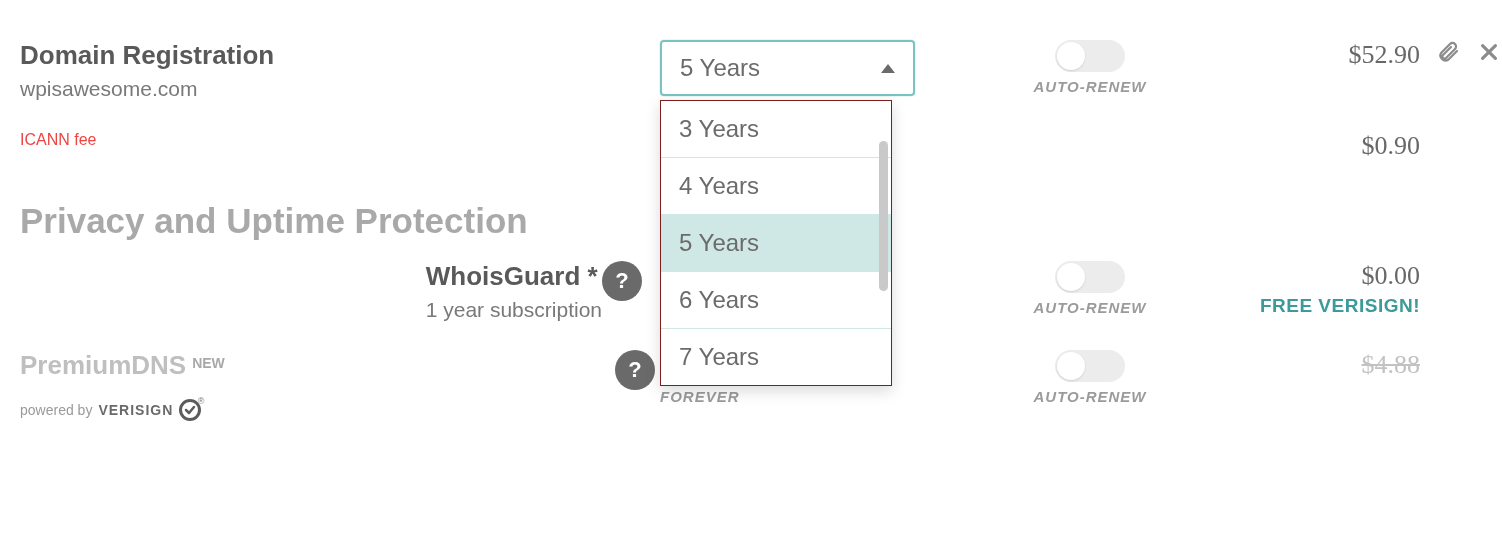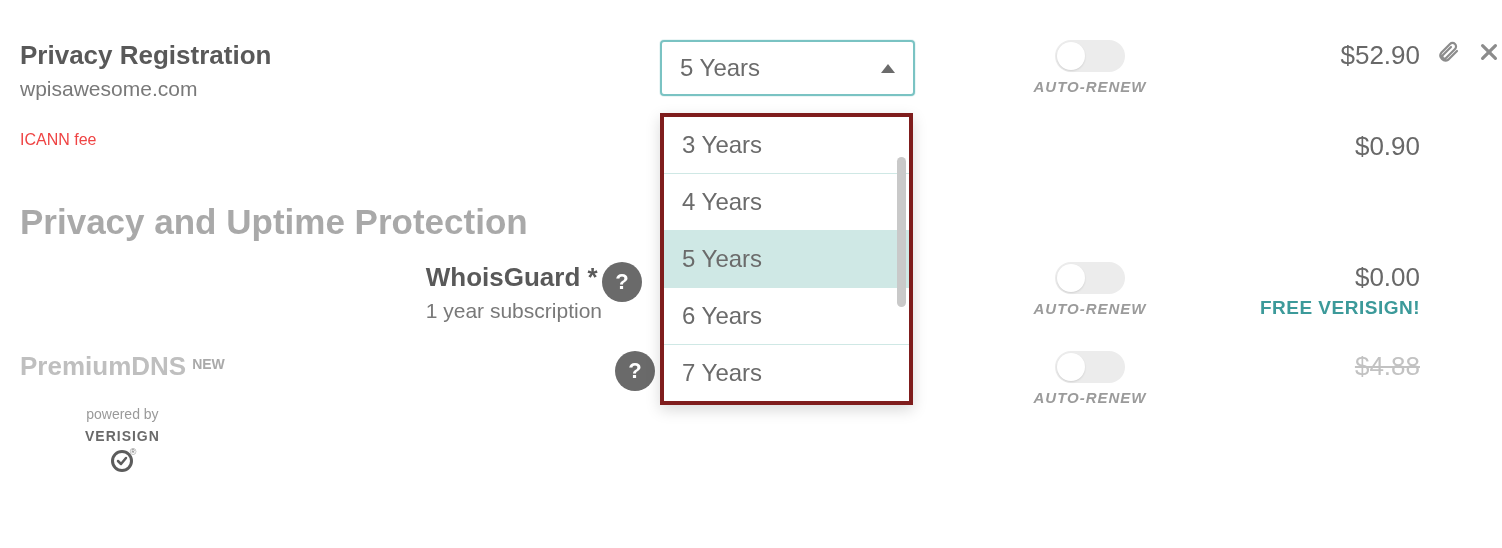--- a/index.html
+++ b/index.html
@@ -90,20 +90,21 @@
     .price-col {
       display: flex;
       flex-direction: column;
       align-items: flex-end;
       gap: 4px;
     }
     .price {
       font-size: 26px;
       font-weight: 500;
       color: #686868;
+      font-family: Liberation Serif, serif;
     }
     .price.struck {
       text-decoration: line-through;
       color: #c2c2c2;
     }
     .free-badge {
       font-size: 19px;
       font-weight: 800;
       color: #3c9a9a;
       letter-spacing: 0.5px;
@@ -138,24 +139,24 @@
       cursor: pointer;
     }
     .caret-up {
       width: 0; height: 0;
       border-left: 7px solid transparent;
       border-right: 7px solid transparent;
       border-bottom: 9px solid #6b6b6b;
     }
     .dropdown-list {
       position: absolute;
-      top: 73px;
+      top: 60px;
       left: 0;
-      width: 253px;
-      border: 4px solid #7f1d1d;
+      width: 232px;
+      border: 1px solid #7f1d1d;
       background: #fff;
       box-shadow: 0 5px 14px rgba(0,0,0,0.15);
       z-index: 10;
     }
     .dropdown-list::after {
       
       content: "";
       position: absolute;
       right: 3px;
       top: 40px;
@@ -189,22 +190,21 @@
       color: #a9a9a9;
       vertical-align: super;
       margin-left: 6px;
     }
     .pdns-powered {
       font-size: 14px;
       color: #9a9a9a;
       display: flex;
       align-items: center;
       gap: 6px;
-      margin-top: 18px;
-      flex-direction: column;
+      margin-top: 12px;
     }
     .pdns-powered .brand {
       font-weight: 800;
       color: #6a6a6a;
       letter-spacing: 1px;
     }
     .verisign-icon {
       width: 22px;
       height: 22px;
       border-radius: 50%;
@@ -222,21 +222,21 @@
       color: #7a7a7a;
     }
 
     .pdns-row2 { align-items: flex-start; }
   </style>
 </head>
 <body>
 
 <div class="row">
   <div class="col-label">
-    <span class="title">Privacy Registration</span>
+    <span class="title">Domain Registration</span>
     <span class="subtitle">wpisawesome.com</span>
   </div>
 
   <div class="dropdown-container">
     <div class="dropdown">
       <div class="dropdown-selected">
         <span>5 Years</span>
         <span class="caret-up"></span>
       </div>
     </div>

